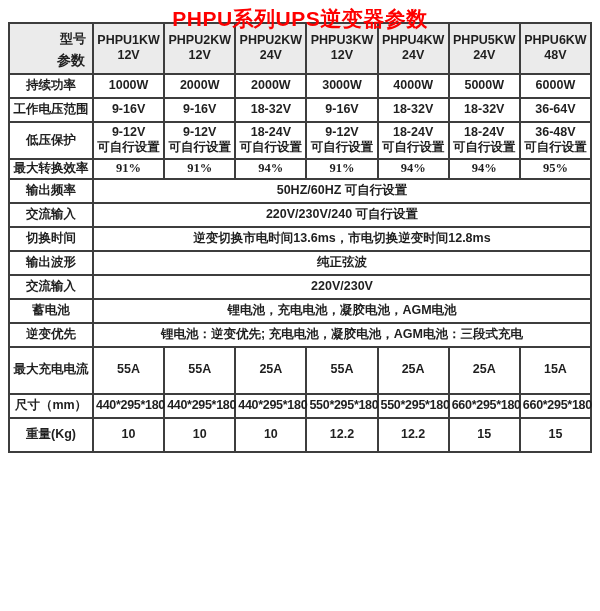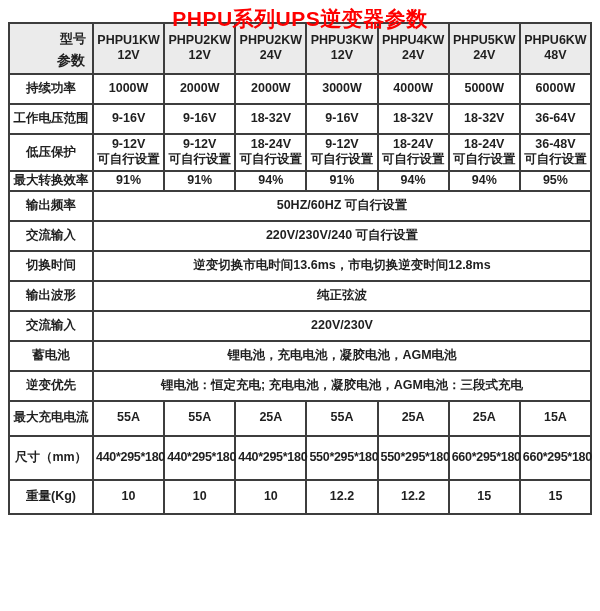--- a/index.html
+++ b/index.html
@@ -47,25 +47,25 @@
   .corner .tr { position: absolute; top: 7px; right: 6px; font-size: 13px; text-align: right; }
   .corner .bl { position: absolute; bottom: 3px; left: 6px; font-size: 14px; margin-left: 41px; }
 
   .row-label { font-size: 13px; }
   .two-line { white-space: pre-line; font-size: 11.5px; line-height: 1.3; }
   .span-cell { font-size: 13px; }
   .dim { font-size: 10.5px; letter-spacing: -0.3px; padding: 1px 0; }
 
   
   .h-hdr  td { height: 41px; }
-  .h-std  td { height: 30px; }
+  .h-std  td { height: 24px; }
   .h-lvp  td { height: 37px; }
-  .h-eff  td { height: 15px; }
-  .h-cur  td { height: 35px; }
-  .h-dim  td { height: 44px; }
+  .h-eff  td { height: 15px; font-family: Liberation Serif, serif; }
+  .h-cur  td { height: 47px; }
+  .h-dim  td { height: 24px; }
   .h-wgt  td { height: 34px; }
 </style>
 </head>
 <body>
 
 <div class="page-title">PHPU系列UPS逆变器参数</div>
 
 <table class="spec">
   <colgroup>
     <col style="width:84px">
@@ -178,21 +178,21 @@
     <td class="span-cell" colspan="7">220V/230V</td>
   </tr>
 
   <tr class="h-std">
     <td class="row-label">蓄电池</td>
     <td class="span-cell" colspan="7">锂电池，充电电池，凝胶电池，AGM电池</td>
   </tr>
 
   <tr class="h-std">
     <td class="row-label">逆变优先</td>
-    <td class="span-cell" colspan="7">锂电池：恒定充电; 充电电池，凝胶电池，AGM电池：三段式充电</td>
+    <td class="span-cell" colspan="7">锂电池：逆变优先; 充电电池，凝胶电池，AGM电池：三段式充电</td>
   </tr>
 
 
   <tr class="h-cur">
     <td class="row-label">最大充电电流</td>
     <td>55A</td>
     <td>55A</td>
     <td>25A</td>
     <td>55A</td>
     <td>25A</td>

